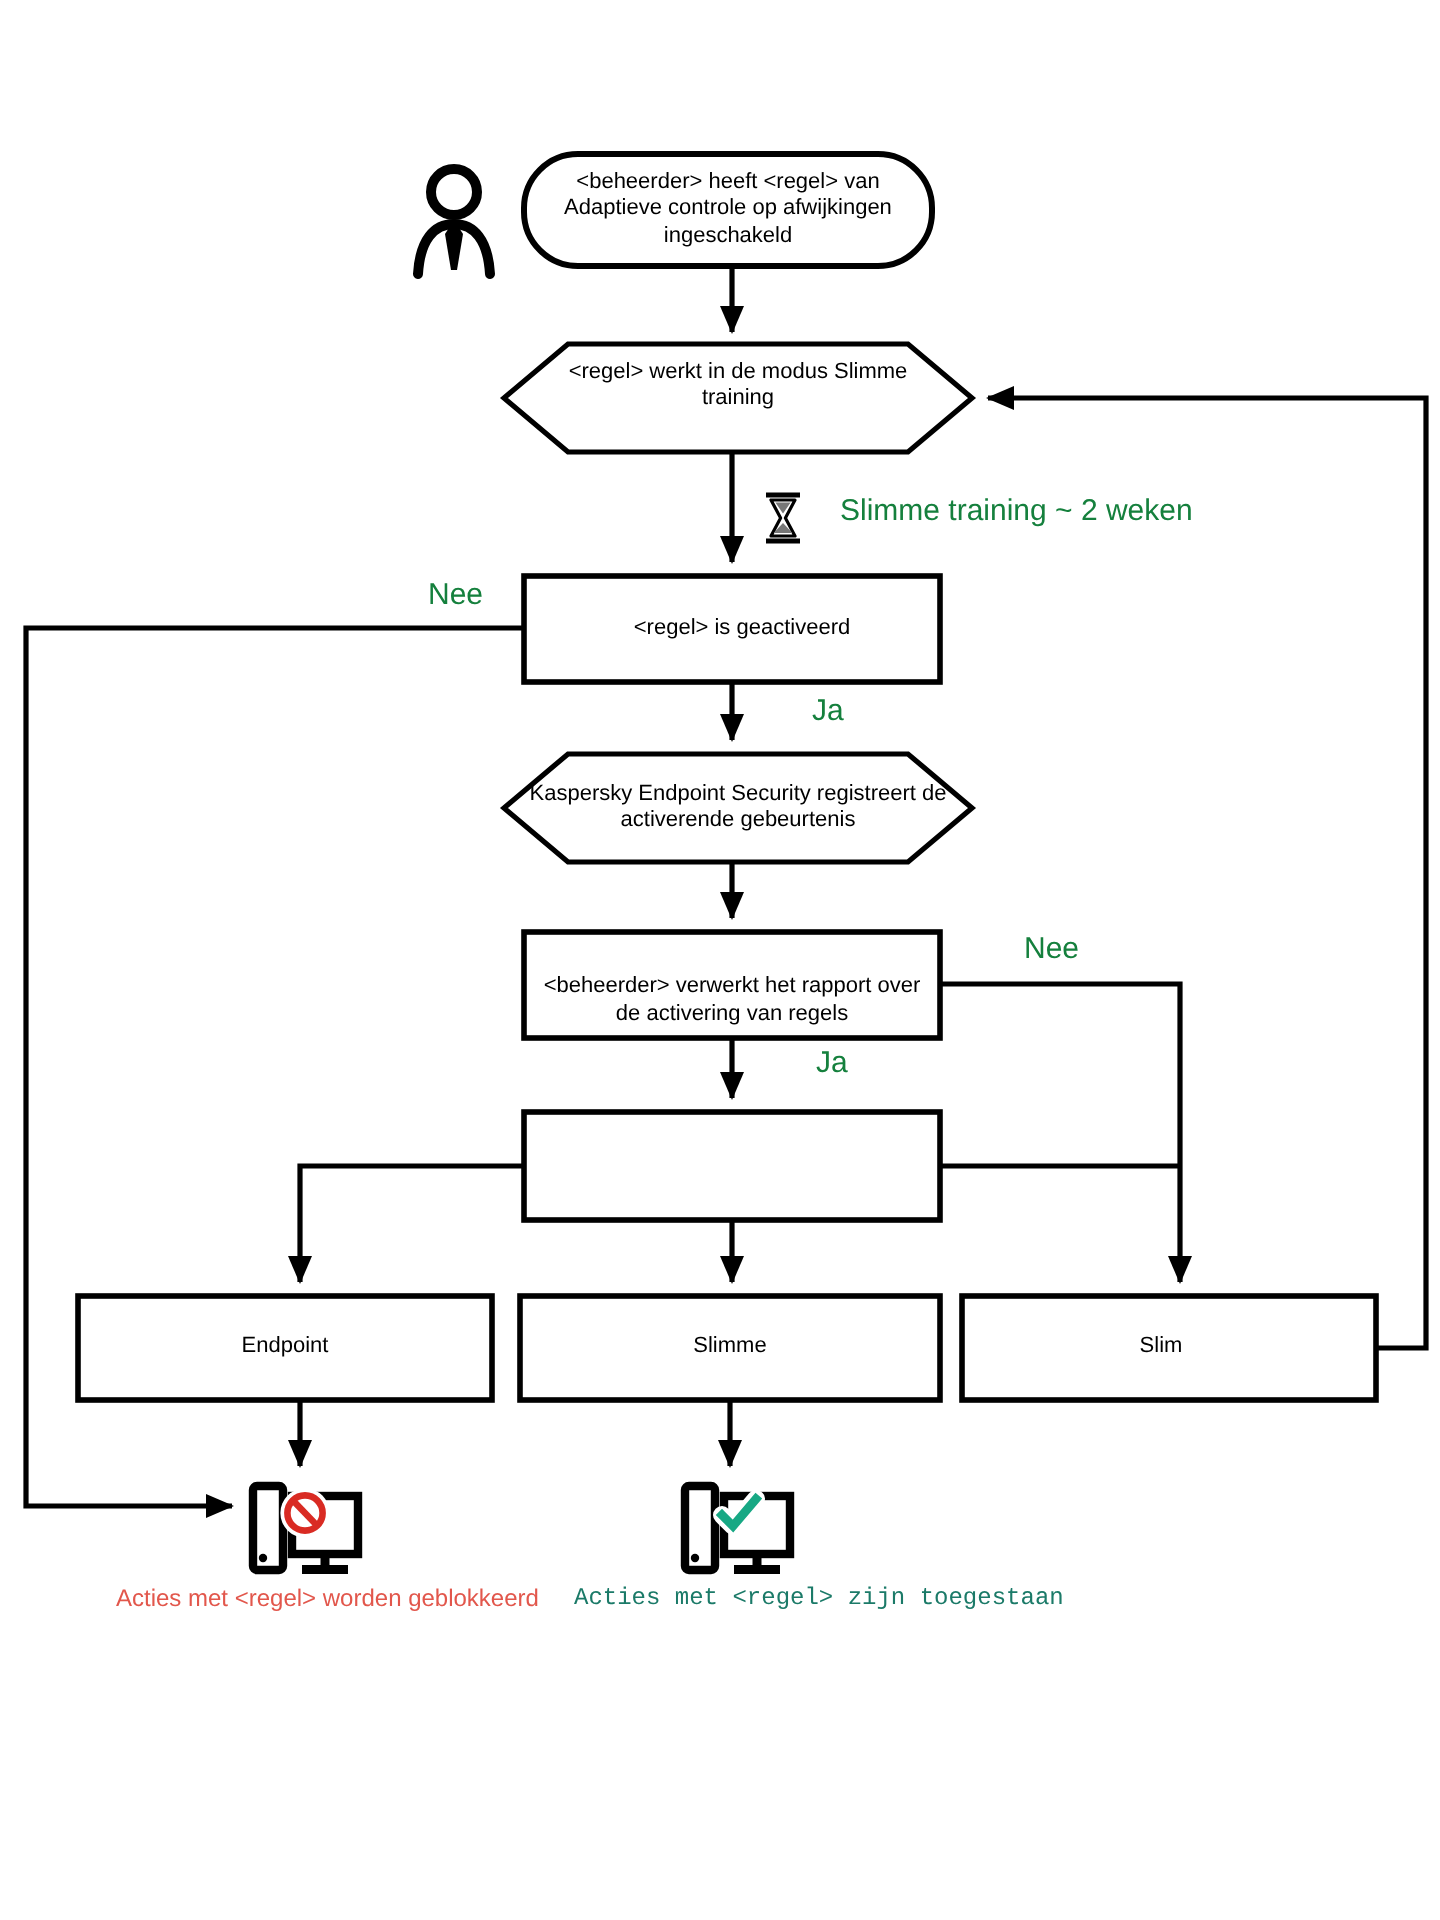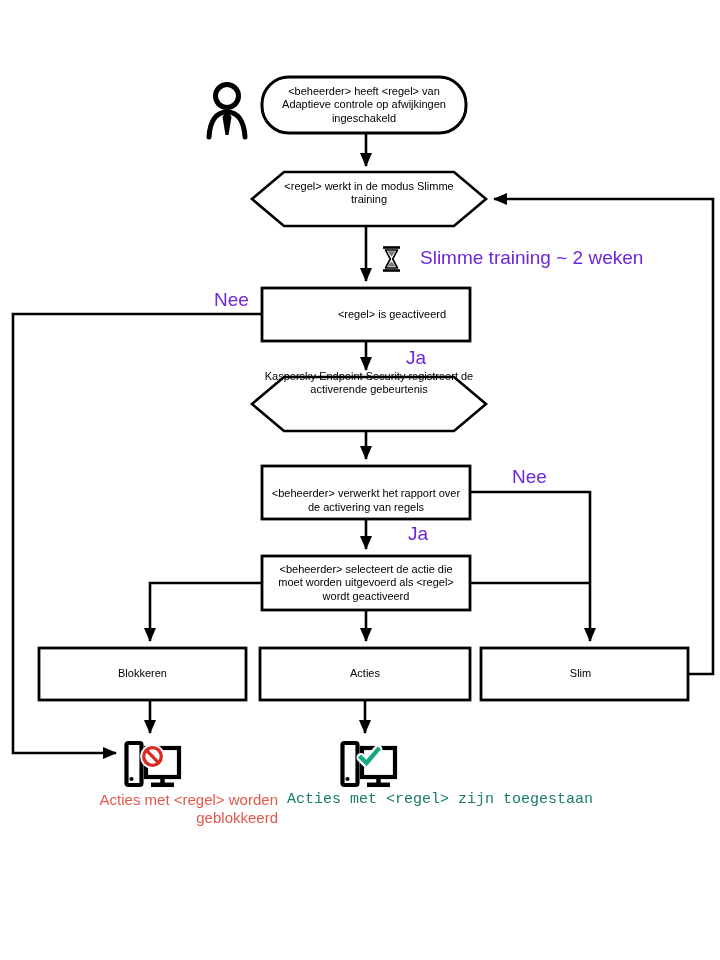--- a/index.html
+++ b/index.html
@@ -5,22 +5,22 @@
   html,body{margin:0;padding:0;background:#fff;}
   .canvas{
     position:relative;width:720px;height:960px;background:#ffffff;
     font-family:"Liberation Sans", sans-serif;color:#000;overflow:hidden;
   }
   .canvas svg{position:absolute;left:0;top:0;}
   .node-text{
     position:absolute;display:flex;align-items:center;justify-content:center;
     text-align:center;font-size:11px;line-height:13.5px;color:#000;
   }
-  .lbl{position:absolute;font-size:19px;color:#6d28d9;white-space:nowrap;}
-  .caption{position:absolute;font-size:15px;line-height:17.5px;text-align:right;}
+  .lbl{position:absolute;font-size:15px;color:#15803d;white-space:nowrap;}
+  .caption{position:absolute;font-size:12px;line-height:17.5px;text-align:left;}
   .caption.blocked{color:#E2574C;}
   .caption.allowed{color:#1B7A68;white-space:nowrap;font-family:Liberation Mono, monospace;}
 </style>
 </head>
 <body>
 
 <div class="canvas">
 
   <svg width="720" height="960" viewBox="0 0 720 960">
     <defs>
@@ -92,26 +92,25 @@
       <line x1="367" y1="784.8" x2="390" y2="784.8" stroke="#000" stroke-width="4.5"></line>
       <g>
         <polyline points="361,757.5 366.5,763 378,749.5" fill="none" stroke="#fff" stroke-width="9" stroke-linecap="round" stroke-linejoin="round"></polyline>
         <polyline points="361,757.5 366.5,763 378,749.5" fill="none" stroke="#17A884" stroke-width="4.4" stroke-linecap="square" stroke-linejoin="miter"></polyline>
       </g>
     </g>
   </svg>
 
   <div class="node-text" style="left:266px;top:77px;width:196px;height:56px;">&lt;beheerder&gt; heeft &lt;regel&gt; van Adaptieve controle op afwijkingen ingeschakeld</div>
   <div class="node-text" style="left:276px;top:172px;width:186px;height:42px;">&lt;regel&gt; werkt in de modus Slimme training</div>
-  <div class="node-text" style="left:268px;top:288px;width:248px;height:53px;">&lt;regel&gt; is geactiveerd</div>
-  <div class="node-text" style="left:259px;top:356px;width:220px;height:54px;">Kaspersky Endpoint Security registreert de activerende gebeurtenis</div>
+  <div class="node-text" style="left:247px;top:288px;width:248px;height:53px;">&lt;regel&gt; is geactiveerd</div>
+  <div class="node-text" style="left:259px;top:377px;width:220px;height:54px;">Kaspersky Endpoint Security registreert de activerende gebeurtenis</div>
   <div class="node-text" style="left:266px;top:466px;width:200px;height:69px;">&lt;beheerder&gt; verwerkt het rapport over de activering van regels</div>
-  <div class="node-text" style="left:268px;top:556px;width:196px;height:54px;">&lt;beheerder&gt; selecteert de actie die moet worden uitgevoerd als &lt;regel&gt; wordt geactiveerd</div>
-  <div class="node-text" style="left:39px;top:648px;width:207px;height:52px;">Blokkeren</div>
-  <div class="node-text" style="left:260px;top:648px;width:210px;height:52px;">Acties</div>
+  <div class="node-text" style="left:39px;top:648px;width:207px;height:52px;">Endpoint</div>
+  <div class="node-text" style="left:260px;top:648px;width:210px;height:52px;">Slimme</div>
   <div class="node-text" style="left:481px;top:648px;width:199px;height:52px;">Slim</div>
 
   <div class="lbl" style="left:420px;top:247px;">Slimme training ~ 2 weken</div>
   <div class="lbl" style="left:214px;top:289px;">Nee</div>
   <div class="lbl" style="left:406px;top:347px;">Ja</div>
   <div class="lbl" style="left:512px;top:466px;">Nee</div>
   <div class="lbl" style="left:408px;top:523px;">Ja</div>
 
   <div class="caption blocked" style="left:58px;top:791px;width:220px;">Acties met &lt;regel&gt; worden geblokkeerd</div>
   <div class="caption allowed" style="left:287px;top:791px;">Acties met &lt;regel&gt; zijn toegestaan</div>

